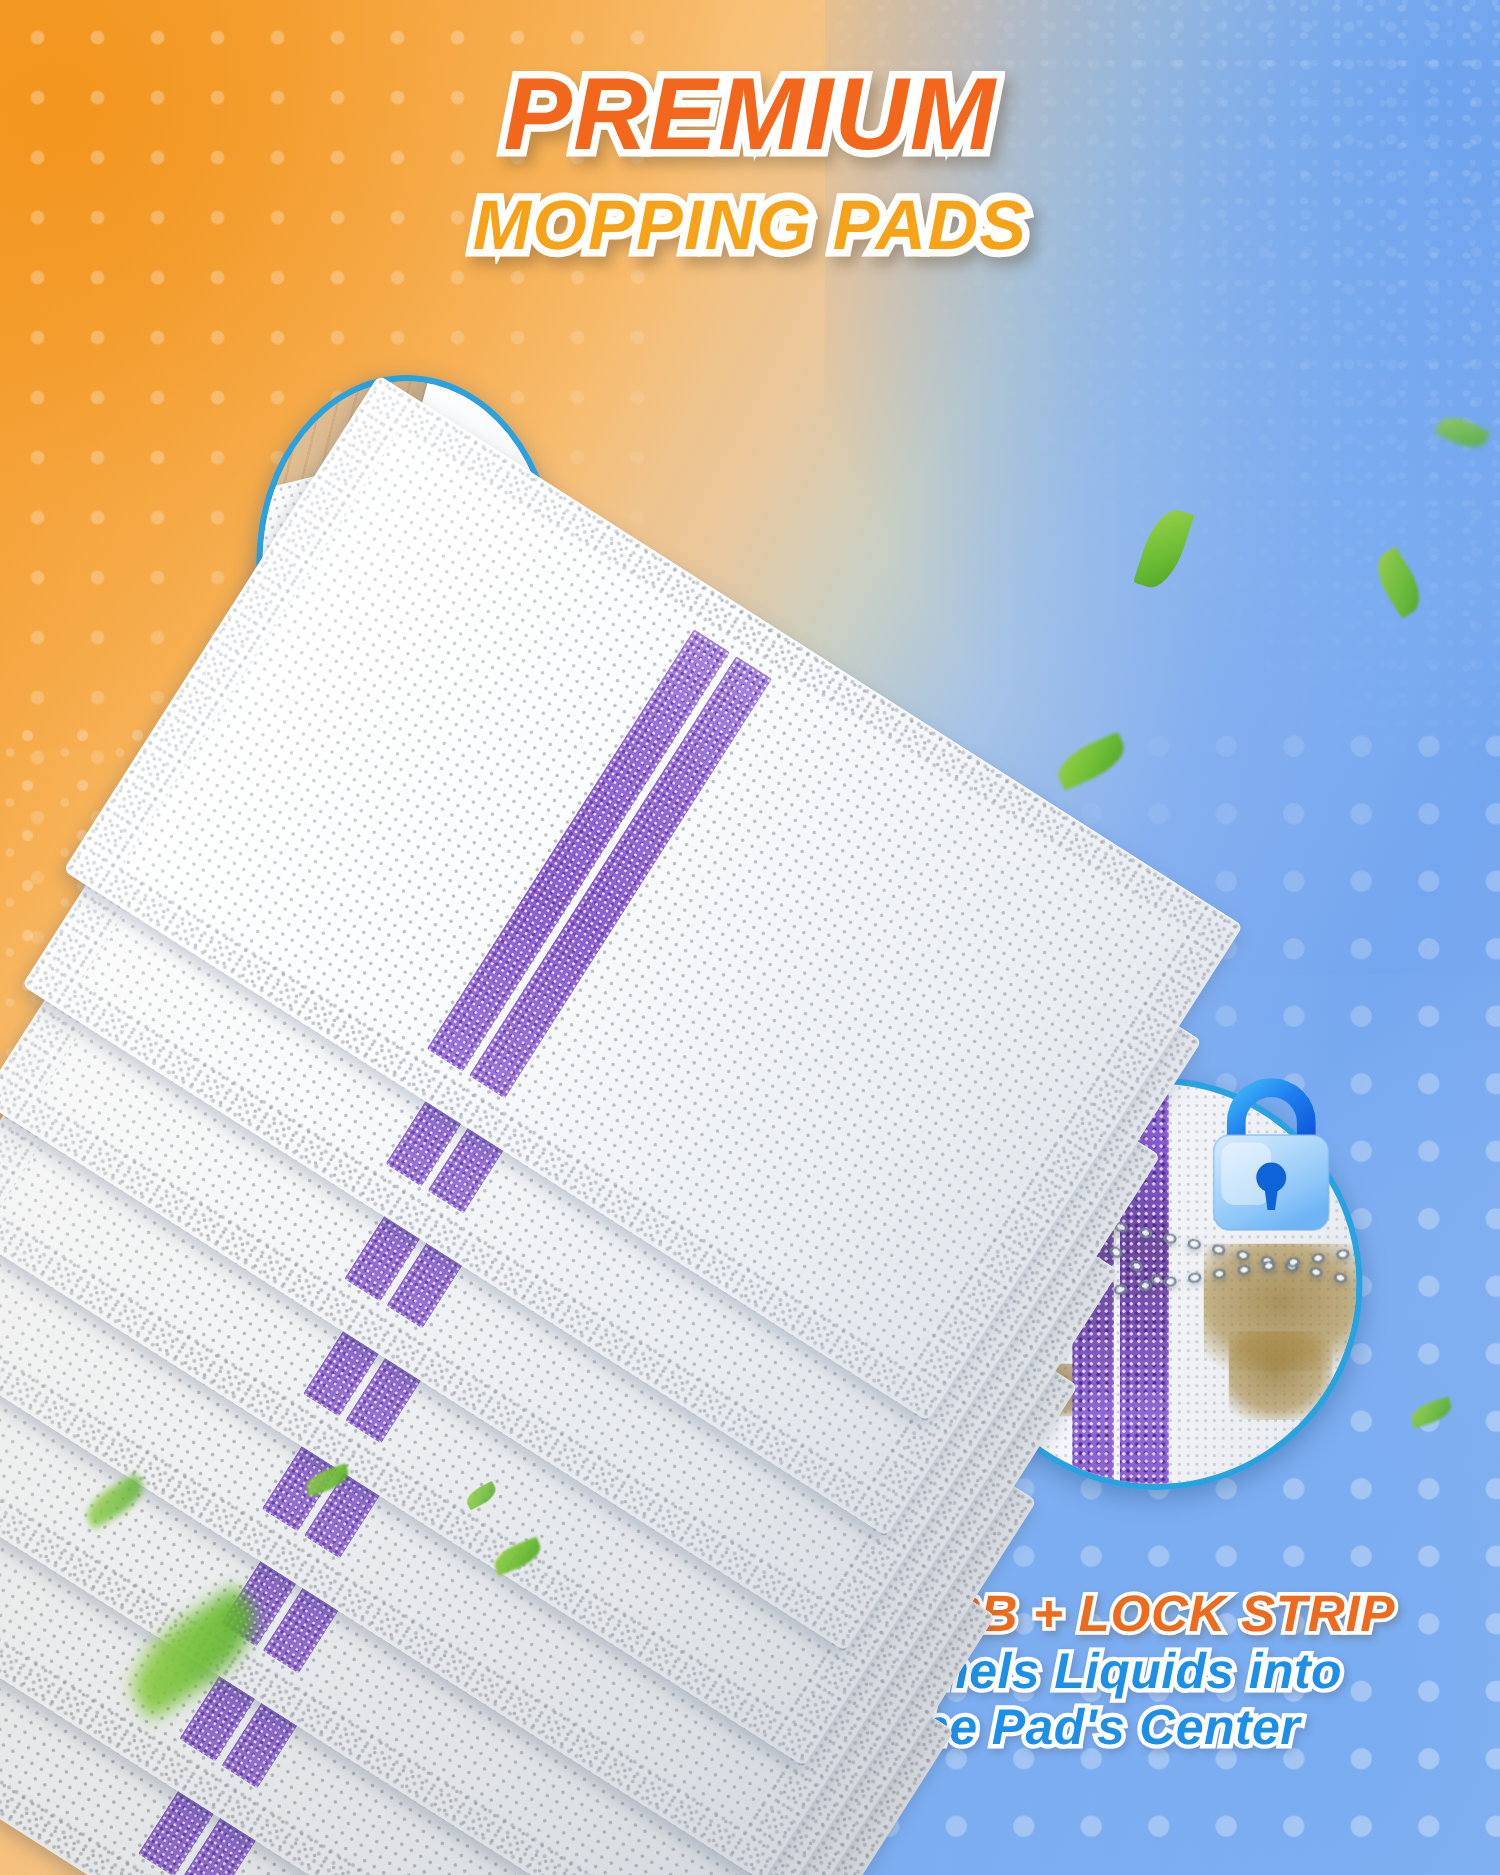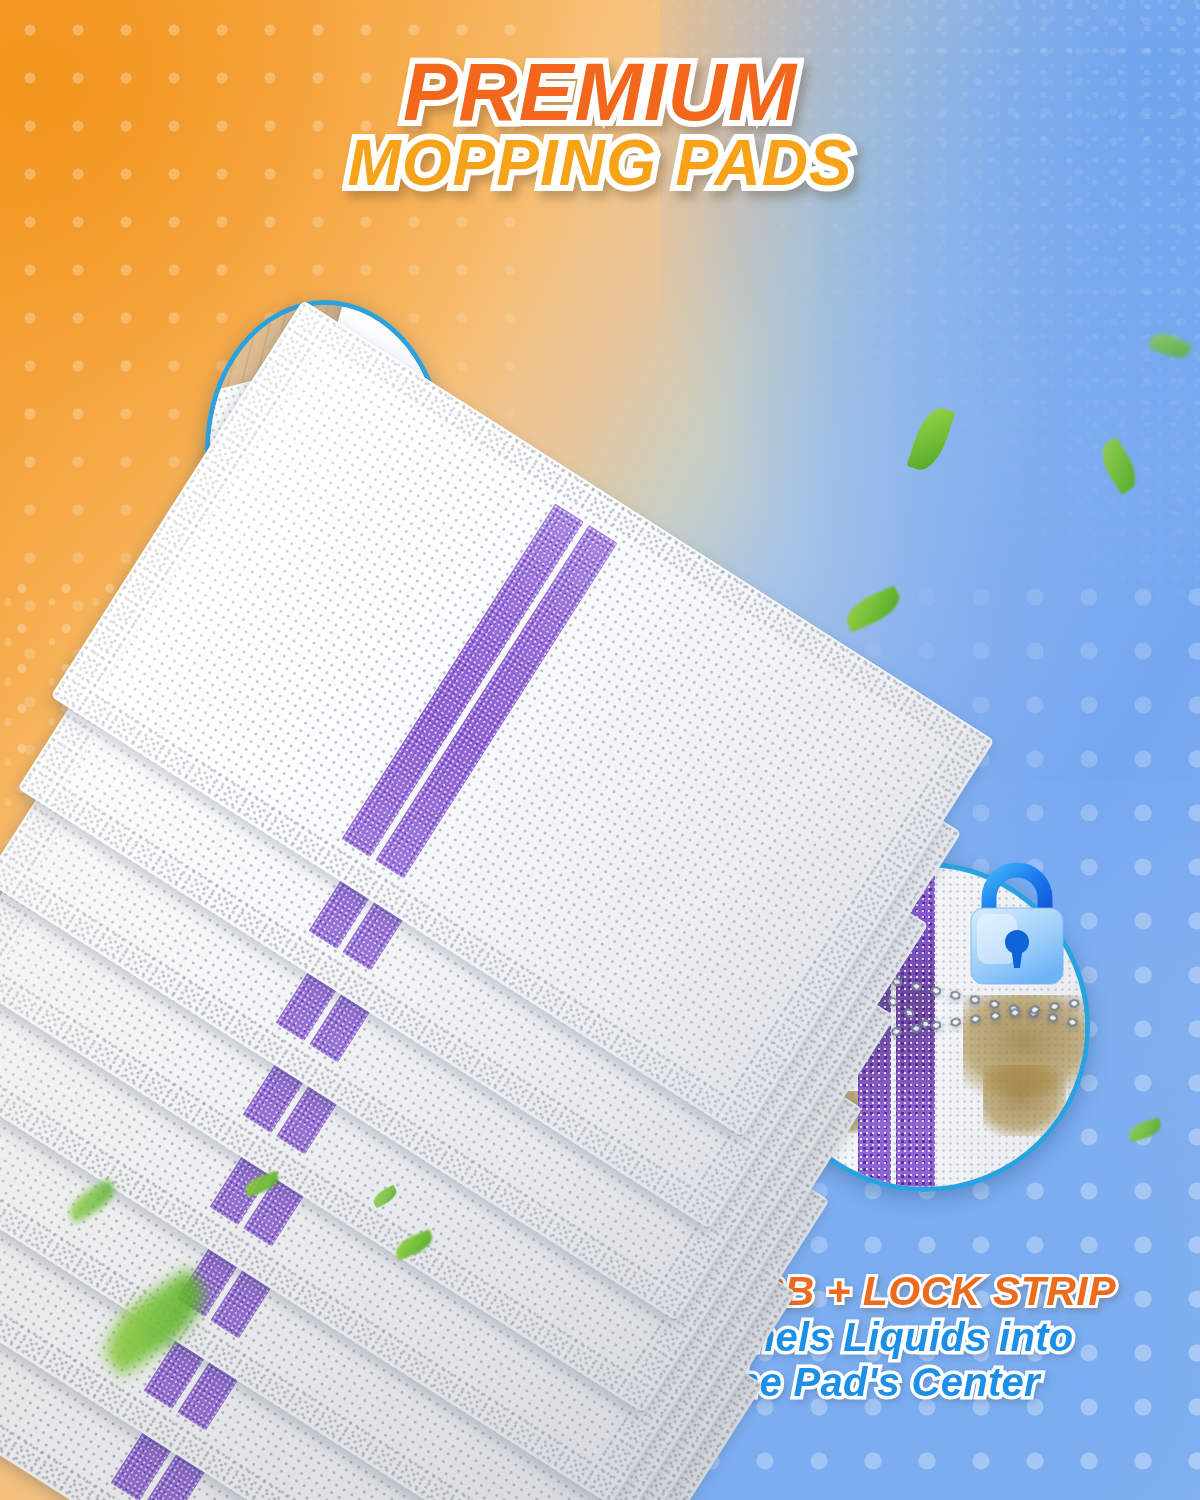--- a/index.html
+++ b/index.html
@@ -215,21 +215,21 @@
   #title-block{ position:absolute; left:0; top:52px; width:1200px; text-align:center; }
   .title-line{
     font-weight:bold; font-style:italic;
     letter-spacing:1px;
     line-height:.98;
     -webkit-text-stroke:11px #ffffff;
     paint-order:stroke fill;
     filter:drop-shadow(5px 7px 5px rgba(90,70,40,.33));
   }
   #title-1{ font-size:82px; color:#f2671b; -webkit-text-stroke-width:12px; }
-  #title-2{ font-size:64px; color:#f7a319; margin-top:0; -webkit-text-stroke-width:12px; }
+  #title-2{ font-size:56px; color:#f7a319; margin-top:21px; -webkit-text-stroke-width:12px; }
 
   .feature{ position:absolute; }
   .feat-head{
     font-weight:bold; font-style:italic; font-size:41px;
     color:#ee6a1c;
     -webkit-text-stroke:6px #ffffff;
     paint-order:stroke fill;
     letter-spacing:.5px;
     filter:drop-shadow(2px 3px 3px rgba(90,70,40,.28));
   }

